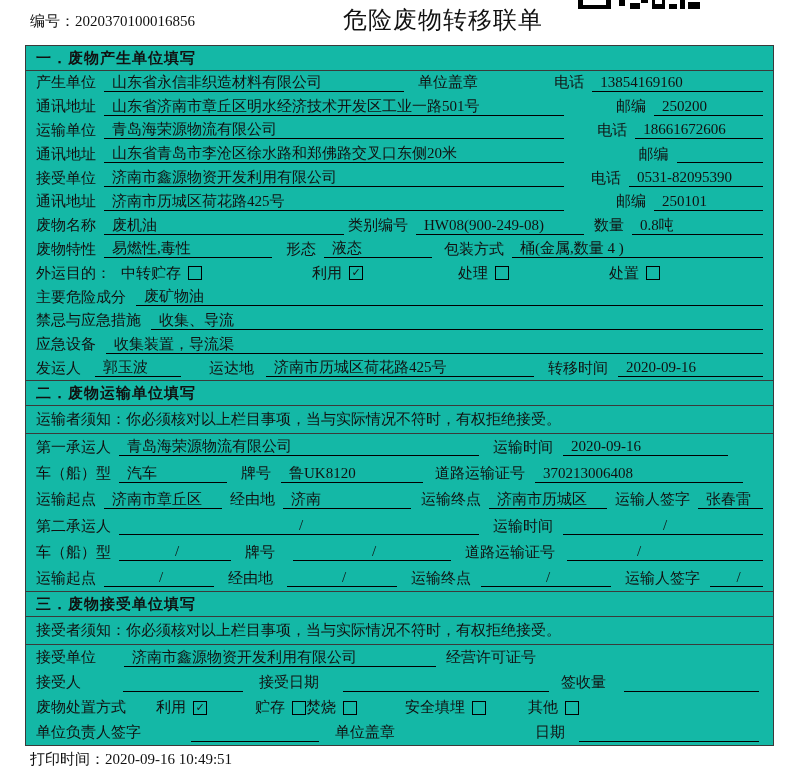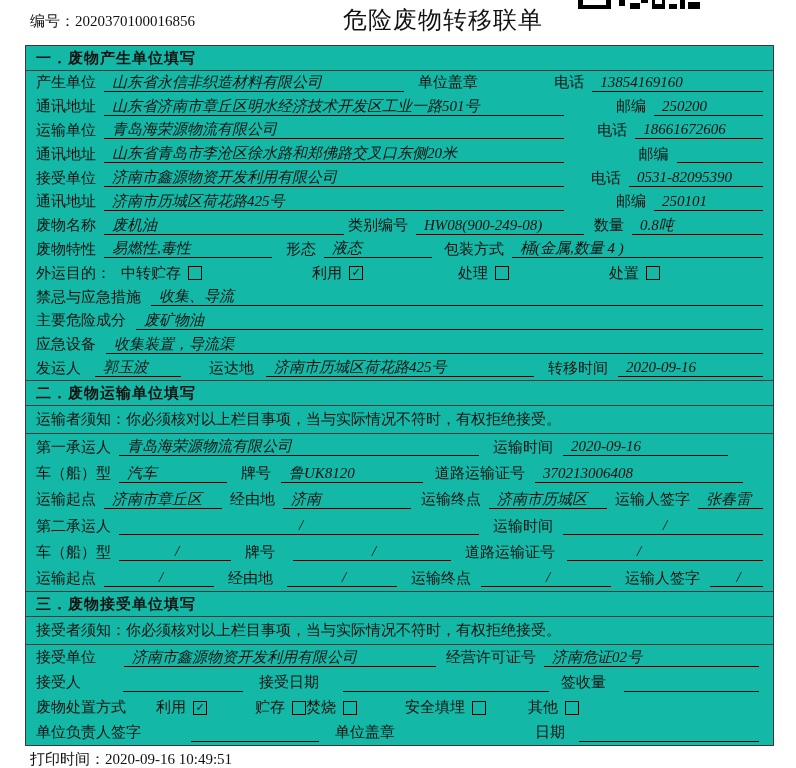--- a/index.html
+++ b/index.html
@@ -34,21 +34,20 @@
   }
   .r { display:flex; align-items:center; padding:0 10px; }
   .sec1 .r { height:23.8px; }
   .sec2 .r { height:26.2px; }
   .sec3 .r { height:25px; }
   .lbl { white-space:nowrap; flex:none; }
   .val {
     border-bottom:1px solid #000; white-space:nowrap; overflow:hidden;
     padding:0 4px 1px 8px; height:18px; line-height:17px; flex:none;
     box-sizing:border-box;
-    font-style:italic;
   }
   .grow { flex:1 1 auto; }
   .sp { flex:1 1 auto; }
   .cb {
     display:inline-block; width:12px; height:12px; border:1px solid #000;
     margin-left:7px; text-align:center; line-height:11px; font-size:11px;
     vertical-align:middle; flex:none;
   }
   .cb i { font-style:normal; }
   .cbg { display:flex; align-items:center; flex:none;font-family:Liberation Serif, serif; }
@@ -168,27 +167,27 @@
           <span class="lbl">处理</span>
           <span class="cb"><i></i></span>
         </span>
         <span class="cbg" style="margin-left:100px">
           <span class="lbl">处置</span>
           <span class="cb"><i></i></span>
         </span>
       </div>
 
       <div class="r">
+        <span class="lbl">主要危险成分</span>
+        <span class="val grow" style="margin-left:10px">废矿物油</span>
+      </div>
+
+      <div class="r">
         <span class="lbl">禁忌与应急措施</span>
         <span class="val grow" style="margin-left:10px">收集、导流</span>
-      </div>
-
-      <div class="r">
-        <span class="lbl">主要危险成分</span>
-        <span class="val grow" style="margin-left:10px">废矿物油</span>
       </div>
 
       <div class="r">
         <span class="lbl">应急设备</span>
         <span class="val grow" style="margin-left:10px">收集装置，导流渠</span>
       </div>
 
       <div class="r">
         <span class="lbl">发运人</span>
         <span class="val" style="width:86px;margin-left:14px">郭玉波</span>
@@ -259,21 +258,20 @@
     </div>
 
     <div class="sec3">
       <div class="sec-title">三．废物接受单位填写</div>
       <div class="notice">接受者须知：你必须核对以上栏目事项，当与实际情况不符时，有权拒绝接受。</div>
 
       <div class="r">
         <span class="lbl">接受单位</span>
         <span class="val" style="width:312px;margin-left:28px">济南市鑫源物资开发利用有限公司</span>
         <span class="lbl" style="margin-left:10px">经营许可证号</span>
-        <span class="val grow" style="margin-left:8px;margin-right:4px">济南危证02号</span>
       </div>
 
       <div class="r">
         <span class="lbl">接受人</span>
         <span class="val" style="width:120px;margin-left:42px"></span>
         <span class="lbl" style="margin-left:16px">接受日期</span>
         <span class="val" style="width:206px;margin-left:24px"></span>
         <span class="lbl" style="margin-left:12px">签收量</span>
         <span class="val grow" style="margin-left:18px;margin-right:4px"></span>
       </div>

